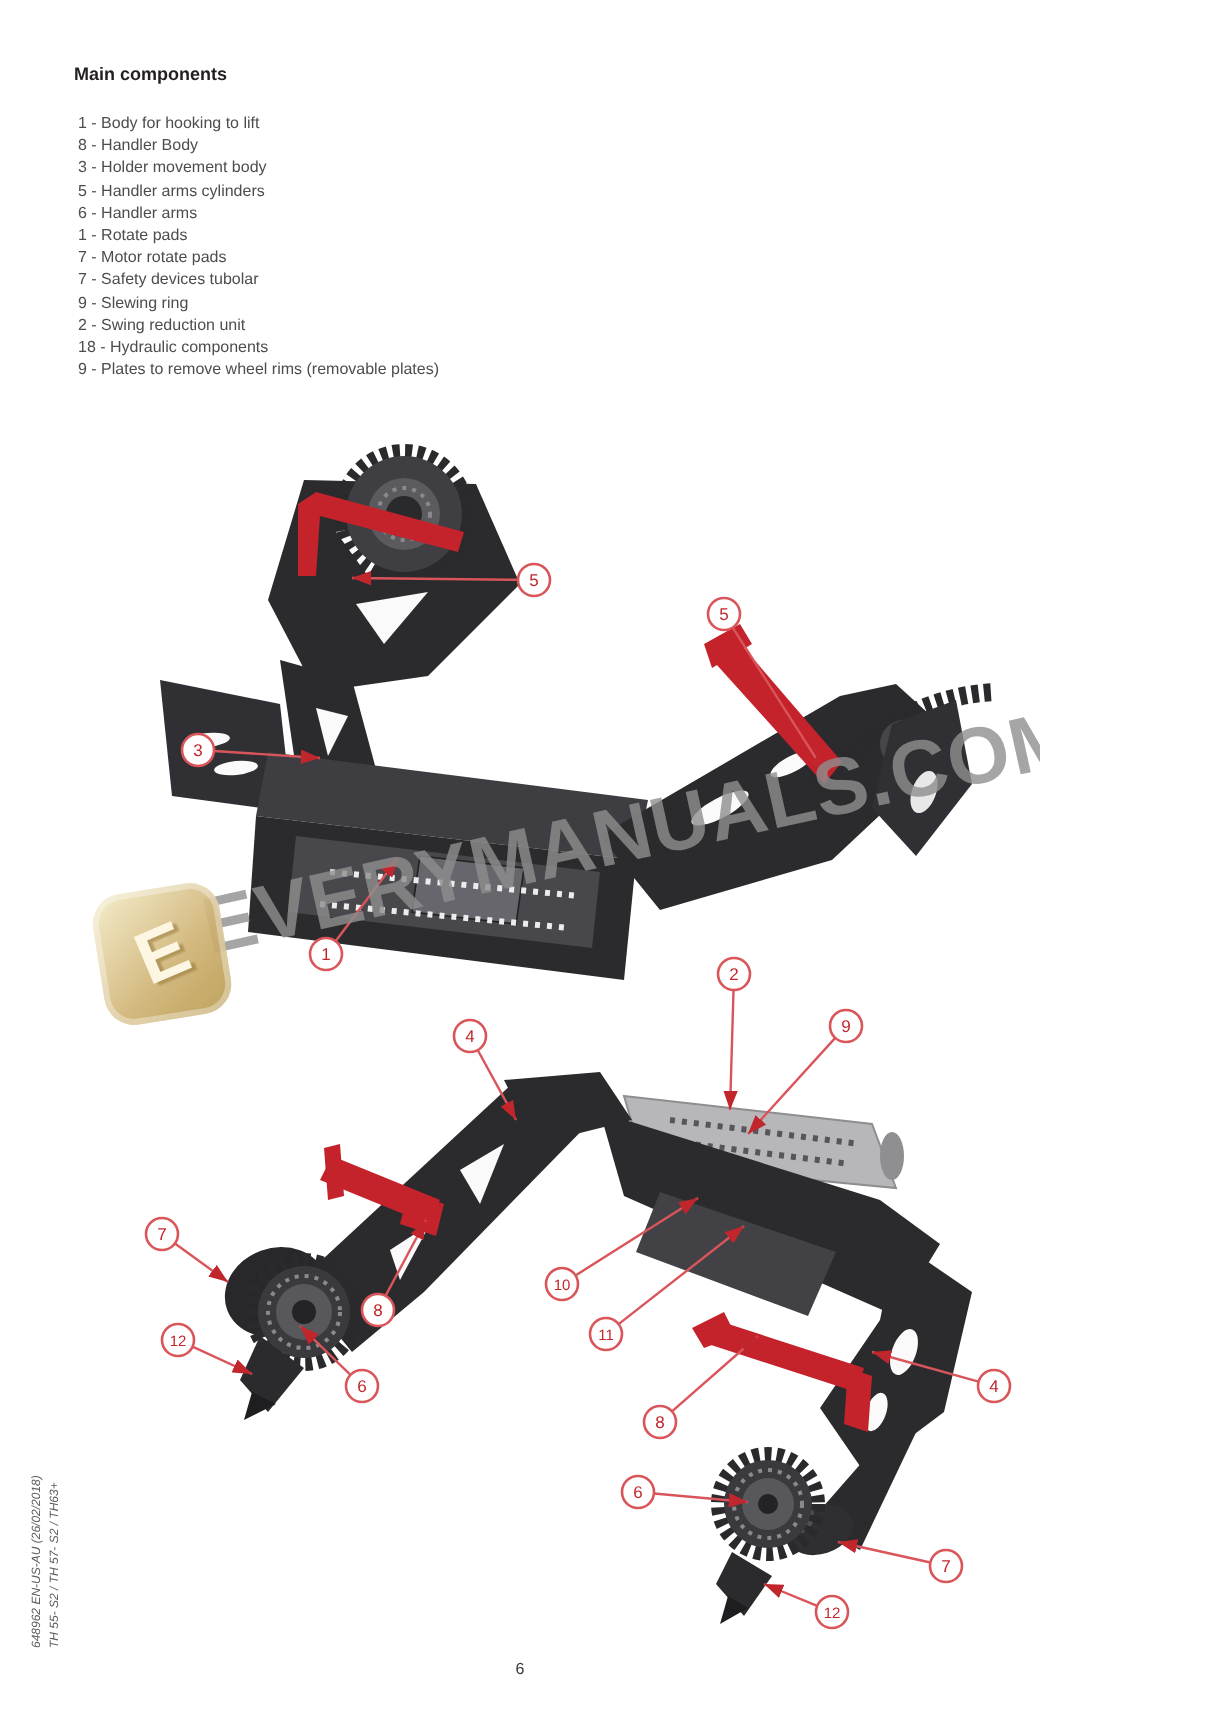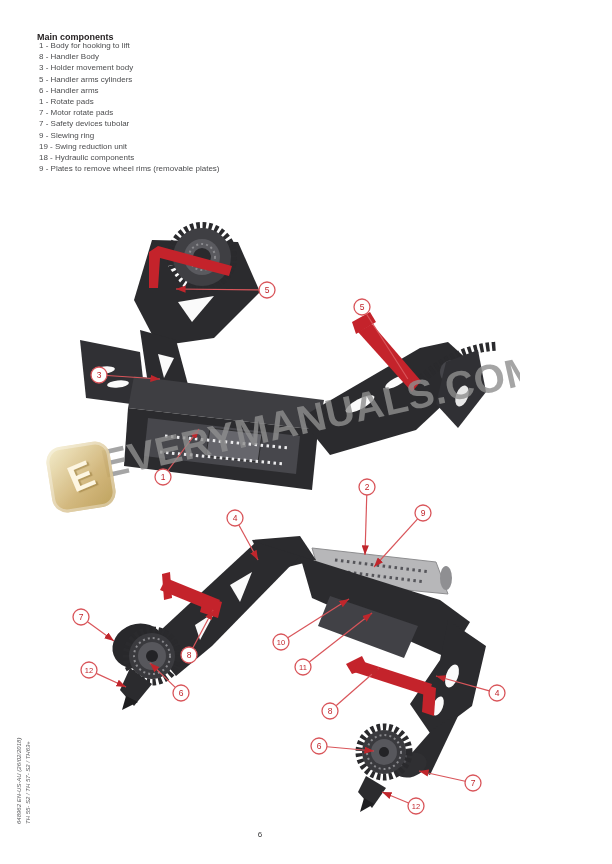--- a/index.html
+++ b/index.html
@@ -1,20 +1,20 @@
 <!DOCTYPE html>
 <html style="--text-dark: #231f20; --text-body: #4c4d4f; --callout: #d9555a; --callout-num: #c0262c; --hr: #c4232b; --md: #2b2b2e; --slew: #b7b7b9; --wm: #8f8f8f; --logo-light: #eee3bb; --logo-dark: #b99a4f;"><head>
 <meta charset="utf-8">
 <style>
   html,body{margin:0;padding:0;}
   body{width:612px;height:864px;background:#ffffff;font-family:"Liberation Sans",sans-serif;}
   .page{position:relative;width:520px;height:864px;background:#fff;overflow:hidden;}
 
   .heading{position:absolute;left:37px;top:32px;font-size:9px;font-weight:700;color:var(--text-dark,#231f20);}
-  .list{position:absolute;left:39px;top:40px;font-size:8px;color:var(--text-body,#4c4d4f);line-height:11.2px;}
+  .list{position:absolute;left:39px;top:56px;font-size:8px;color:var(--text-body,#4c4d4f);line-height:11.2px;}
 
   .side-note{position:absolute;left:15px;top:824px;transform:rotate(-90deg);transform-origin:0 0;
     font-size:6px;font-style:italic;color:#5a5b5d;line-height:1.5;white-space:nowrap;}
 
   .page-num{position:absolute;left:0;right:0;top:830px;text-align:center;font-size:8px;color:#3a3a3c;}
 
   .diagram{position:absolute;z-index:2;pointer-events:none;}
   #svg-top{left:60px;top:220px;}
   #svg-bottom{left:60px;top:470px;}
 
@@ -56,21 +56,21 @@
   <div class="list">
       <div>1 - Body for hooking to lift</div>
       <div>8 - Handler Body</div>
       <div>3 - Holder movement body</div>
       <div>5 - Handler arms cylinders</div>
       <div>6 - Handler arms</div>
       <div>1 - Rotate pads</div>
       <div>7 - Motor rotate pads</div>
       <div>7 - Safety devices tubolar</div>
       <div>9 - Slewing ring</div>
-      <div>19 - Swing reduction unit</div>
+      <div>2 - Swing reduction unit</div>
       <div>18 - Hydraulic components</div>
       <div>9 - Plates to remove wheel rims (removable plates)</div>
     </div>
 
   <svg id="svg-top" class="diagram" width="470" height="290" viewBox="60 220 470 290">
     <defs>
       <marker id="arr-top" markerWidth="8" markerHeight="6" refX="8" refY="3" orient="auto">
         <path d="M0,0 L8,3 L0,6 Z" fill="#c0262c"></path>
       </marker>
     </defs>

